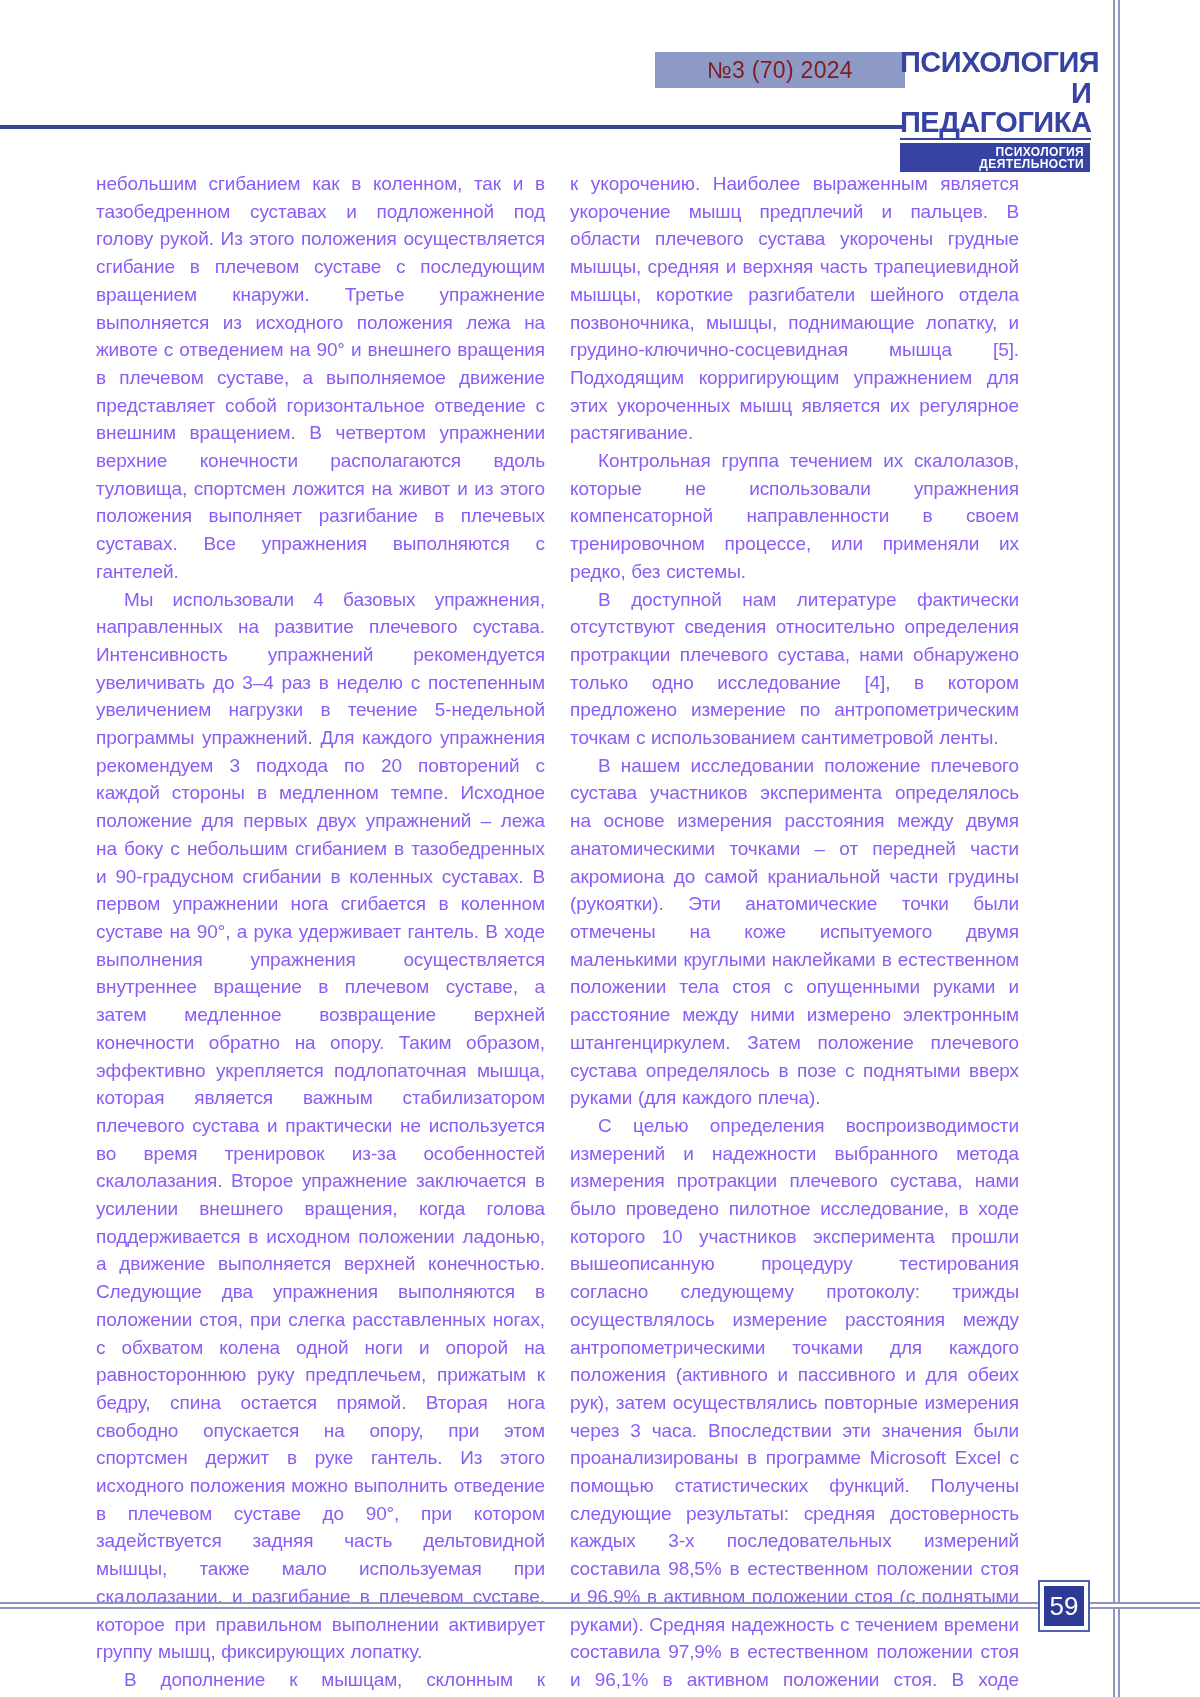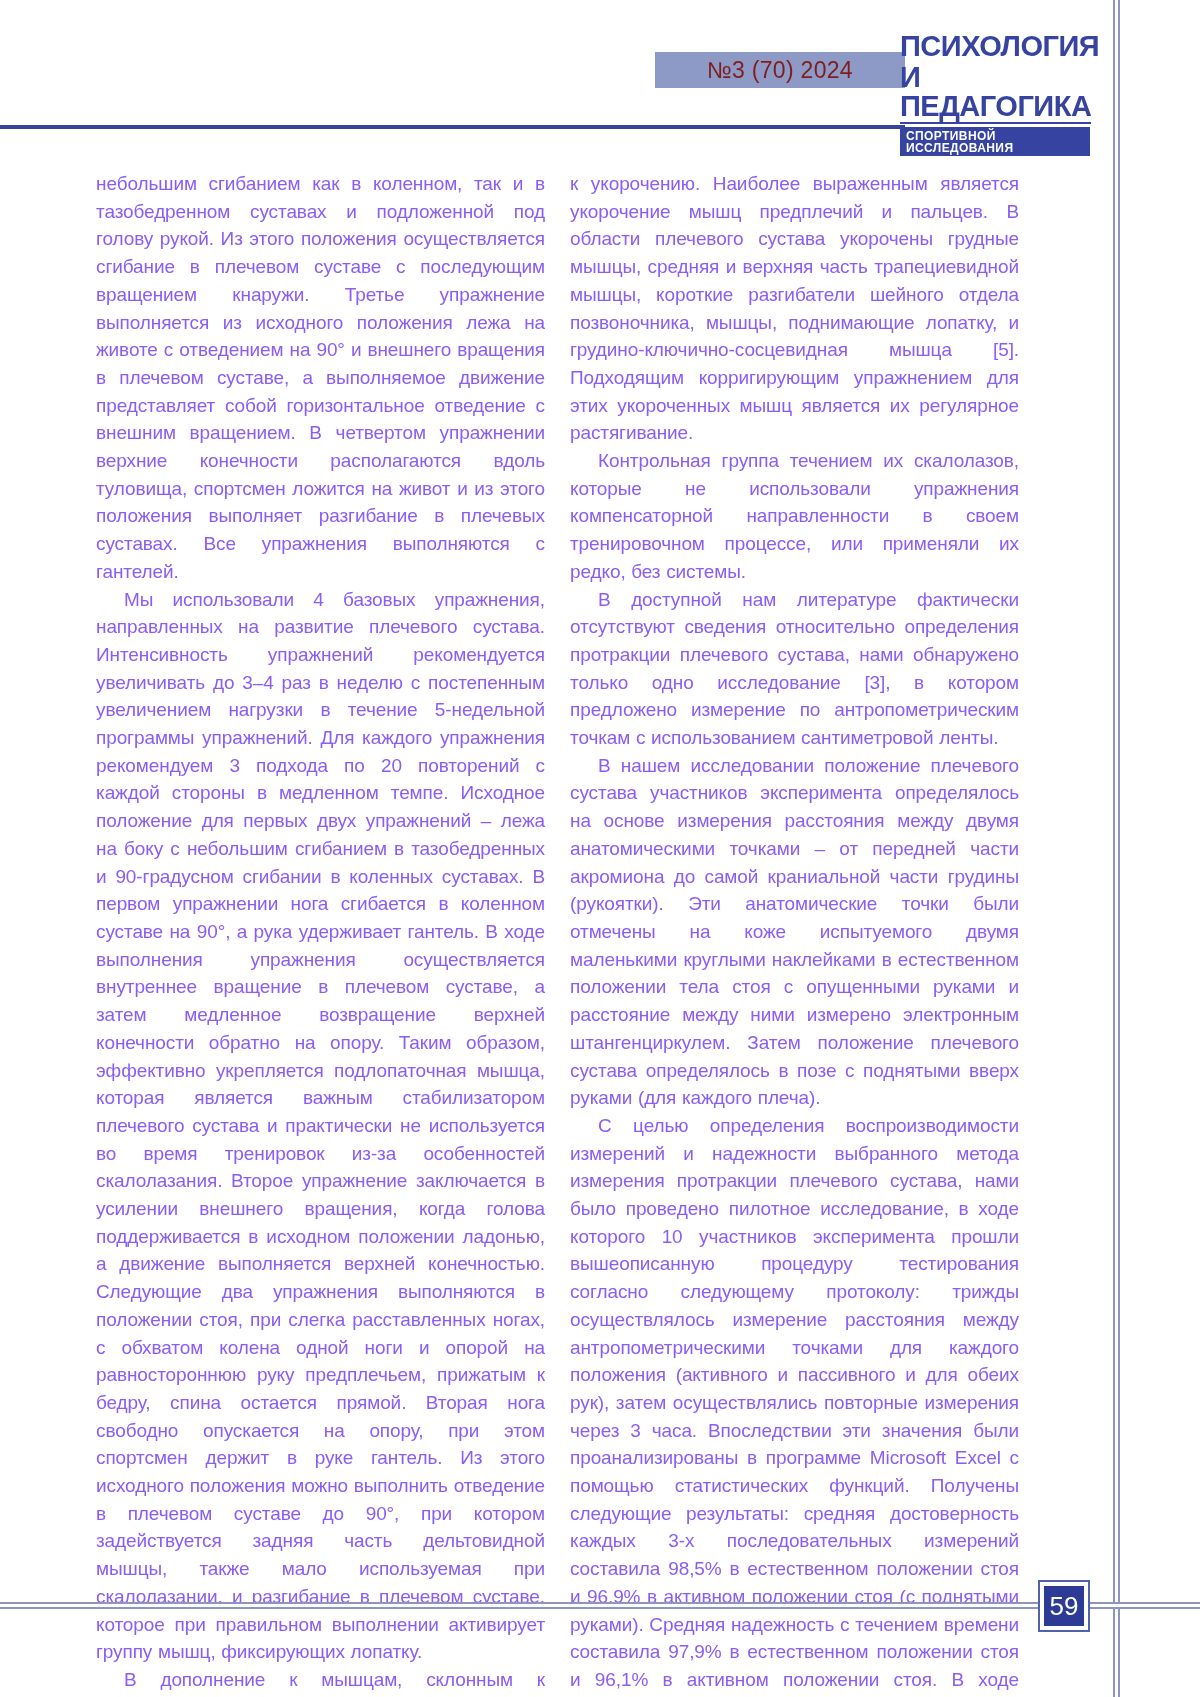--- a/index.html
+++ b/index.html
@@ -50,23 +50,23 @@
     position: absolute;
     left: 0;
     top: 125px;
     width: 905px;
     height: 4px;
     background: #36449a;
   }
   .logo {
     position: absolute;
     left: 900px;
-    top: 32px;
+    top: 48px;
     width: 190px;
-    text-align: left;
+    text-align: right;
     color: #3643a0;
     line-height: 1;
   }
   .logo-line1 {
     font-size: 29px;
     font-weight: bold;
     letter-spacing: -0.5px;
   }
   .logo-line2 {
     font-size: 29px;
@@ -154,32 +154,32 @@
   <div class="vrule"></div>
 
   <div class="issue-badge">
     <span>№3 (70) 2024</span>
   </div>
   <div class="header-rule"></div>
 
   <div class="logo">
     <div class="logo-line1">ПСИХОЛОГИЯ</div>
     <div><span class="logo-line2">И ПЕДАГОГИКА</span></div>
-    <div><span class="logo-line3">СПОРТИВНОЙ ИССЛЕДОВАНИЯ</span></div>
+    <div><span class="logo-line3">ПСИХОЛОГИЯ ДЕЯТЕЛЬНОСТИ</span></div>
   </div>
 
   <div class="col col-left">
       <p class="body-par" lang="ru">небольшим сгибанием как в коленном, так и в тазобедренном суставах и подложенной под голову рукой. Из этого положения осуществляется сгибание в плечевом суставе с последующим вращением кнаружи. Третье упражнение выполняется из исходного положения лежа на животе с отведением на 90° и внешнего вращения в плечевом суставе, а выполняемое движение представляет собой горизонтальное отведение с внешним вращением. В четвертом упражнении верхние конечности располагаются вдоль туловища, спортсмен ложится на живот и из этого положения выполняет разгибание в плечевых суставах. Все упражнения выполняются с гантелей.</p>
       <p class="body-par indent" lang="ru">Мы использовали 4 базовых упражнения, направленных на развитие плечевого сустава. Интенсивность упражнений рекомендуется увеличивать до 3–4 раз в неделю с постепенным увеличением нагрузки в течение 5-недельной программы упражнений. Для каждого упражнения рекомендуем 3 подхода по 20 повторений с каждой стороны в медленном темпе. Исходное положение для первых двух упражнений – лежа на боку с небольшим сгибанием в тазобедренных и 90-градусном сгибании в коленных суставах. В первом упражнении нога сгибается в коленном суставе на 90°, а рука удерживает гантель. В ходе выполнения упражнения осуществляется внутреннее вращение в плечевом суставе, а затем медленное возвращение верхней конечности обратно на опору. Таким образом, эффективно укрепляется подлопаточная мышца, которая является важным стабилизатором плечевого сустава и практически не используется во время тренировок из-за особенностей скалолазания. Второе упражнение заключается в усилении внешнего вращения, когда голова поддерживается в исходном положении ладонью, а движение выполняется верхней конечностью. Следующие два упражнения выполняются в положении стоя, при слегка расставленных ногах, с обхватом колена одной ноги и опорой на равностороннюю руку предплечьем, прижатым к бедру, спина остается прямой. Вторая нога свободно опускается на опору, при этом спортсмен держит в руке гантель. Из этого исходного положения можно выполнить отведение в плечевом суставе до 90°, при котором задействуется задняя часть дельтовидной мышцы, также мало используемая при скалолазании, и разгибание в плечевом суставе, которое при правильном выполнении активирует группу мышц, фиксирующих лопатку.</p>
       <p class="body-par indent" lang="ru">В дополнение к мышцам, склонным к ослаблению, у скалолазов имеются ряд мышц, склонных</p>
     </div>
   <div class="col col-right">
       <p class="body-par" lang="ru">к укорочению. Наиболее выраженным является укорочение мышц предплечий и пальцев. В области плечевого сустава укорочены грудные мышцы, средняя и верхняя часть трапециевидной мышцы, короткие разгибатели шейного отдела позвоночника, мышцы, поднимающие лопатку, и грудино-ключично-сосцевидная мышца [5]. Подходящим корригирующим упражнением для этих укороченных мышц является их регулярное растягивание.</p>
       <p class="body-par indent" lang="ru">Контрольная группа течением их скалолазов, которые не использовали упражнения компенсаторной направленности в своем тренировочном процессе, или применяли их редко, без системы.</p>
-      <p class="body-par indent" lang="ru">В доступной нам литературе фактически отсутствуют сведения относительно определения протракции плечевого сустава, нами обнаружено только одно исследование [3], в котором предложено измерение по антропометрическим точкам с использованием сантиметровой ленты.</p>
+      <p class="body-par indent" lang="ru">В доступной нам литературе фактически отсутствуют сведения относительно определения протракции плечевого сустава, нами обнаружено только одно исследование [4], в котором предложено измерение по антропометрическим точкам с использованием сантиметровой ленты.</p>
       <p class="body-par indent" lang="ru">В нашем исследовании положение плечевого сустава участников эксперимента определялось на основе измерения расстояния между двумя анатомическими точками – от передней части акромиона до самой краниальной части грудины (рукоятки). Эти анатомические точки были отмечены на коже испытуемого двумя маленькими круглыми наклейками в естественном положении тела стоя с опущенными руками и расстояние между ними измерено электронным штангенциркулем. Затем положение плечевого сустава определялось в позе с поднятыми вверх руками (для каждого плеча).</p>
       <p class="body-par indent" lang="ru">С целью определения воспроизводимости измерений и надежности выбранного метода измерения протракции плечевого сустава, нами было проведено пилотное исследование, в ходе которого 10 участников эксперимента прошли вышеописанную процедуру тестирования согласно следующему протоколу: трижды осуществлялось измерение расстояния между антропометрическими точками для каждого положения (активного и пассивного и для обеих рук), затем осуществлялись повторные измерения через 3 часа. Впоследствии эти значения были проанализированы в программе Microsoft Excel с помощью статистических функций. Получены следующие результаты: средняя достоверность каждых 3-х последовательных измерений составила 98,5% в естественном положении стоя и 96,9% в активном положении стоя (с поднятыми руками). Средняя надежность с течением времени составила 97,9% в естественном положении стоя и 96,1% в активном положении стоя. В ходе последовательных измерений были произве-</p>
     </div>
 
   <div class="hrule-bottom"></div>
   <div class="pagenum-box">
     <span>59</span>
   </div>
 
 </div>

